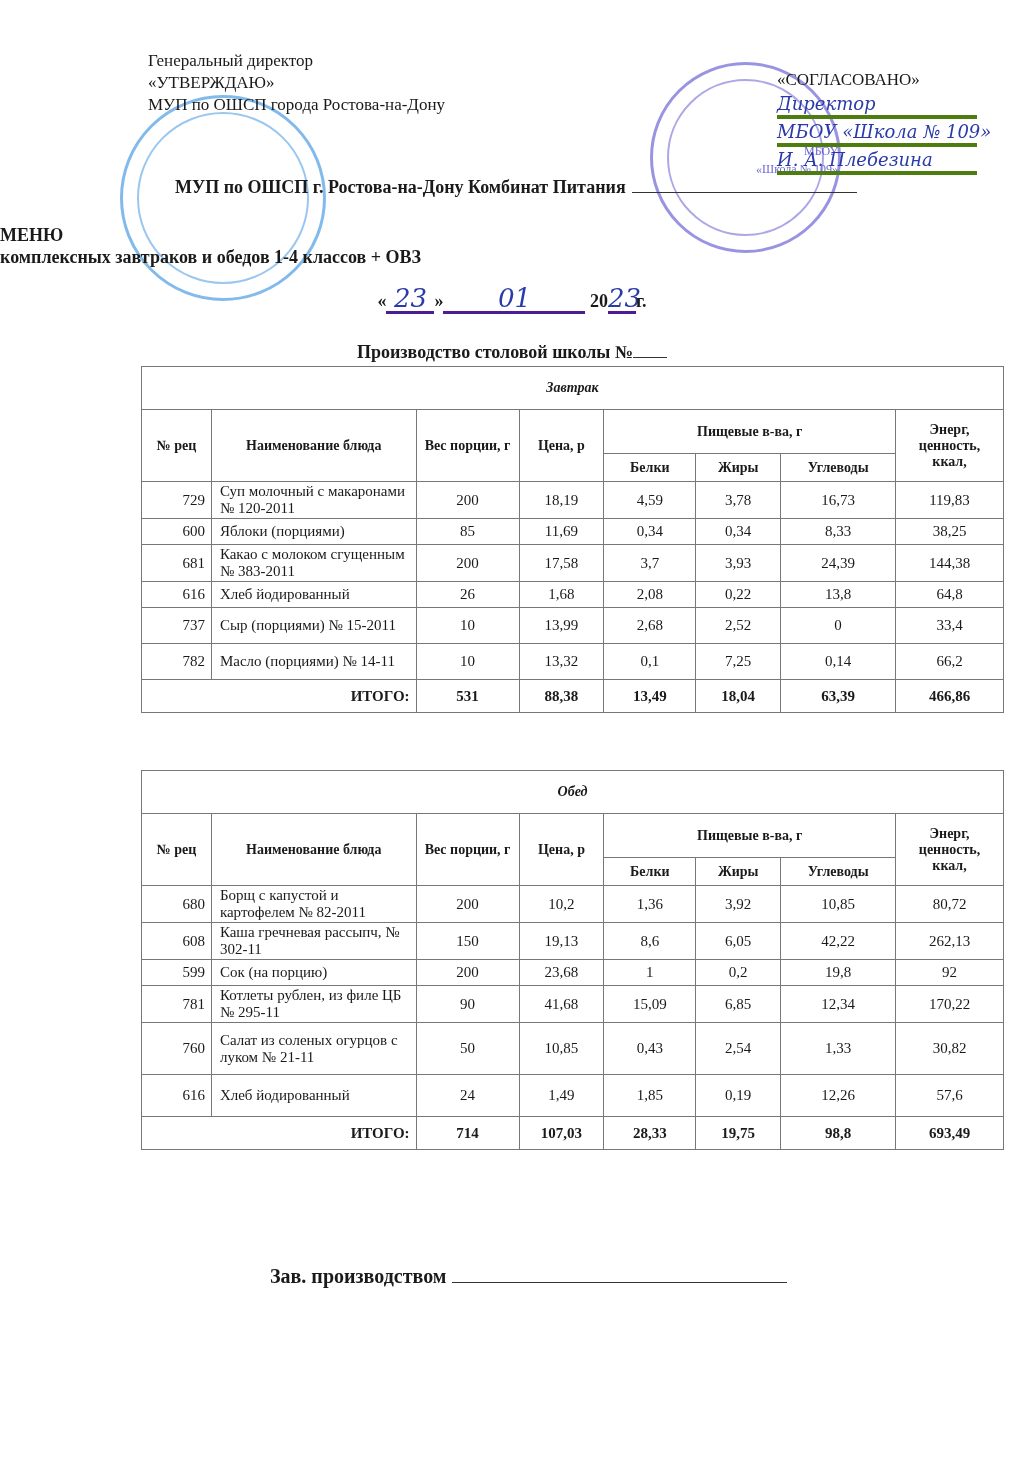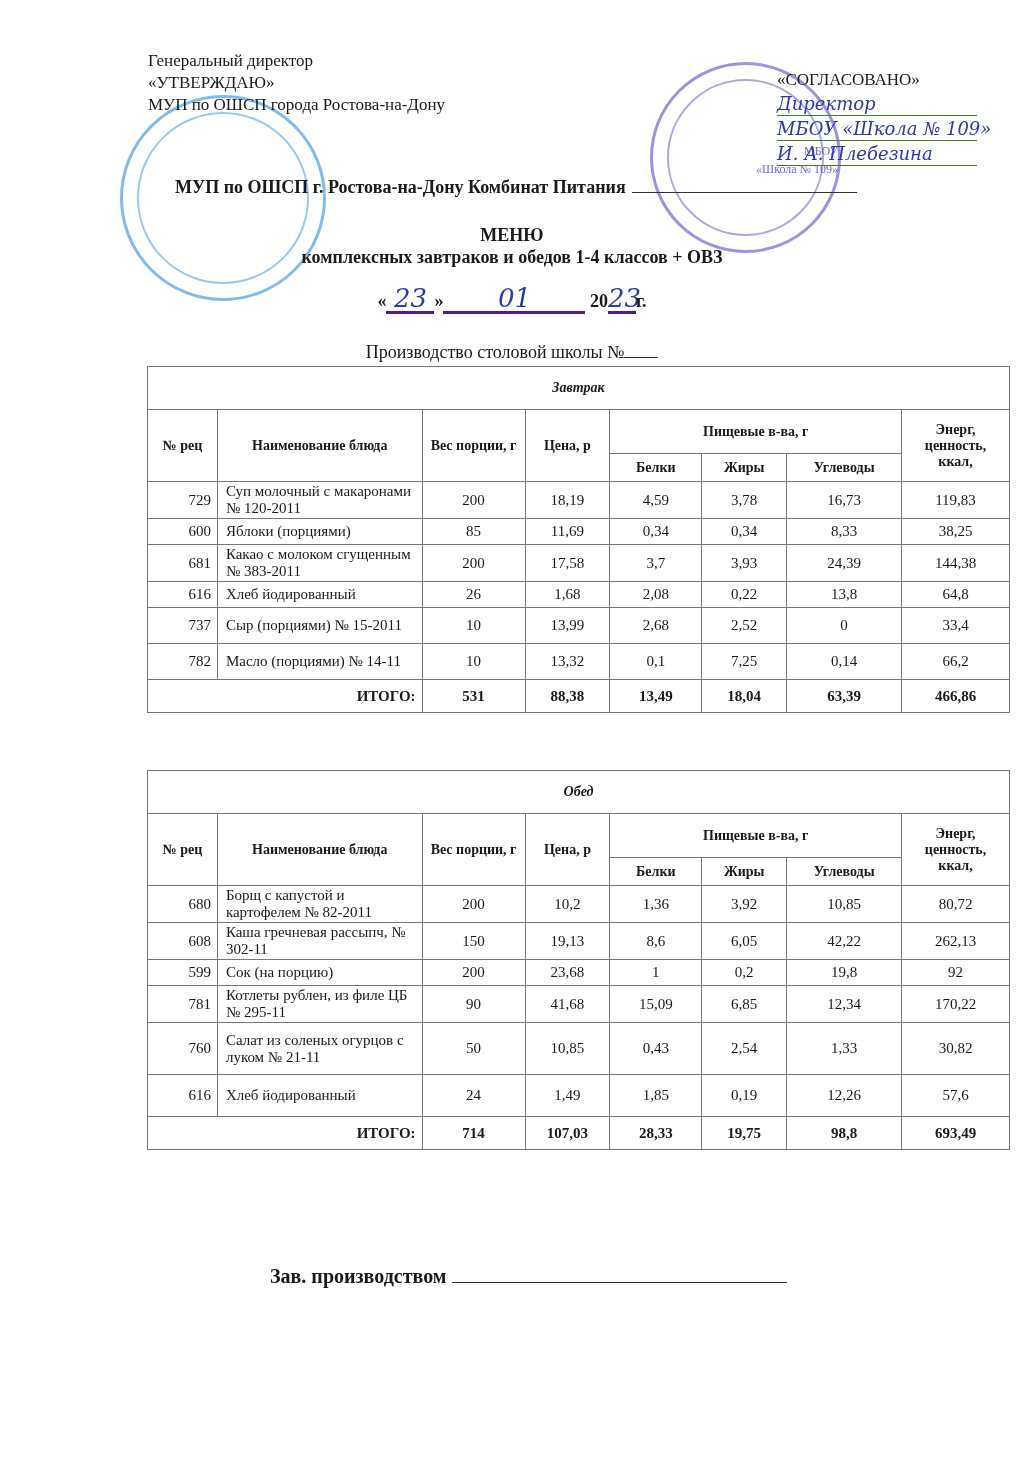--- a/index.html
+++ b/index.html
@@ -2,33 +2,33 @@
 <html><head>
 <meta charset="utf-8">
 <style>
   html, body { margin: 0; padding: 0; background: #ffffff; }
   body { width: 1024px; height: 1461px; position: relative; overflow: hidden;
          font-family: "Liberation Serif", "DejaVu Serif", serif; color: #1a1a1a; }
 
   .approve { position: absolute; left: 148px; top: 50px; font-size: 17px; line-height: 22px; }
   .approve .line-sign { display: inline-block; width: 170px; border-bottom: 1px solid #333; margin-right: 4px; height: 14px; vertical-align: baseline;}
   .agree { position: absolute; left: 777px; top: 50px; font-size: 17px; line-height: 22px; margin-top: 19px; }
-  .agree .hw-line { display: block; width: 200px; border-bottom: 1px solid #4d7c0f; height: 24px; position: relative; }
+  .agree .hw-line { display: block; width: 200px; border-bottom: 4px solid #4d7c0f; height: 24px; position: relative; }
   .hw { position: absolute; left: 0; bottom: 0; font-family: "DejaVu Serif", serif; font-style: italic; color: #2a3aa8; font-size: 18px; white-space: nowrap; }
 
   .org-line { position: absolute; left: 175px; top: 177px; font-weight: bold; font-size: 18px; }
   .org-line .blank { display: inline-block; width: 225px; border-bottom: 1px solid #333; height: 14px; margin-left: 6px; }
 
-  .menu-title { position: absolute; left: 0; width: 1024px; text-align: center; font-weight: bold; font-size: 18px; }
+  .menu-title { position: absolute; left: 0; width: 1024px; text-align: left; font-weight: bold; font-size: 18px; }
   .date-line { position: absolute; left: 0; width: 1024px; top: 285px; text-align: center; font-weight: bold; font-size: 18px; }
   .date-line .u { display: inline-block; border-bottom: 3px solid #4c1d95; text-align: center; font-family: "DejaVu Serif", serif; font-style: italic; color: #2a3aa8; font-weight: normal; font-size: 26px; line-height: 26px; }
-  .prod-line { position: absolute; left: 0; width: 1024px; top: 342px; text-align: center; font-weight: normal; font-size: 18px; }
+  .prod-line { position: absolute; left: 0; width: 1024px; top: 342px; text-align: center; font-weight: bold; font-size: 18px; }
   .prod-line .blank { display: inline-block; width: 34px; border-bottom: 1px solid #333; height: 14px; }
 
-  table.menu { position: absolute; left: 147px; width: 863px; border-collapse: collapse; font-size: 15px; border-radius: 27px; }
+  table.menu { position: absolute; left: 141px; width: 863px; border-collapse: collapse; font-size: 15px; border-radius: 27px; }
   table.menu td, table.menu th { border: 1px solid #777; text-align: center; padding: 1px 4px; font-weight: normal; }
   table.menu th { font-weight: bold; font-size: 14px; }
   table.menu .section { height: 40px; font-style: italic; font-weight: bold; font-size: 14px; }
   table.menu td.name { text-align: left; line-height: 17px; padding-left: 8px; }
   table.menu td.num { text-align: right; width: 58px; padding-right: 6px; }
   table.menu tr.total td { font-weight: bold; height: 30px; }
   table.menu tr.total td.lbl { text-align: right; padding-right: 6px; }
 
   .signature { position: absolute; left: 270px; top: 1265px; font-weight: bold; font-size: 20px; }
   .signature .blank { display: inline-block; width: 335px; border-bottom: 1px solid #333; height: 16px; margin-left: 6px; }

